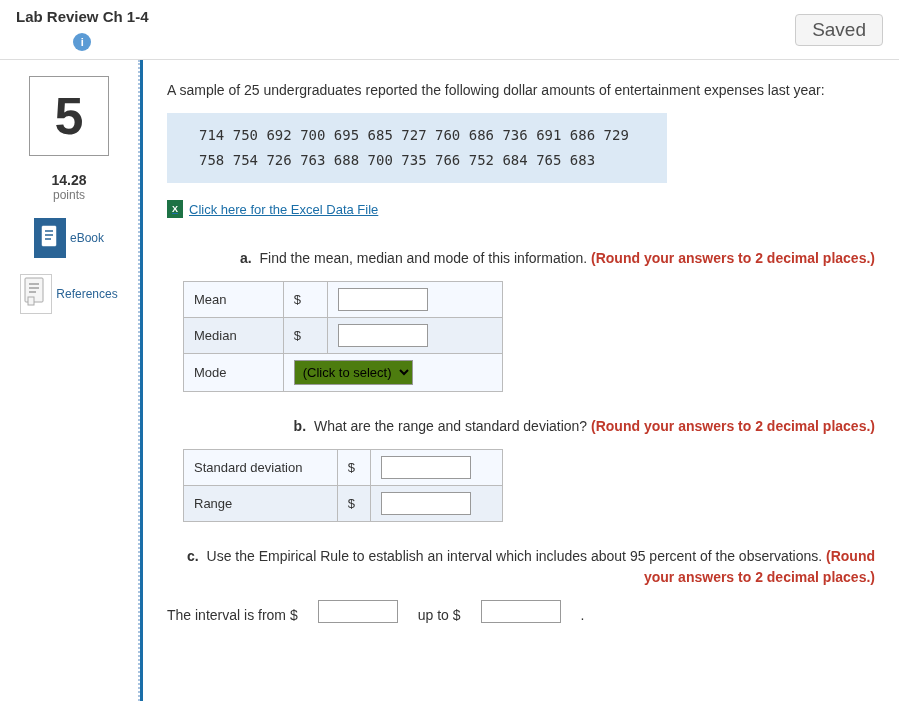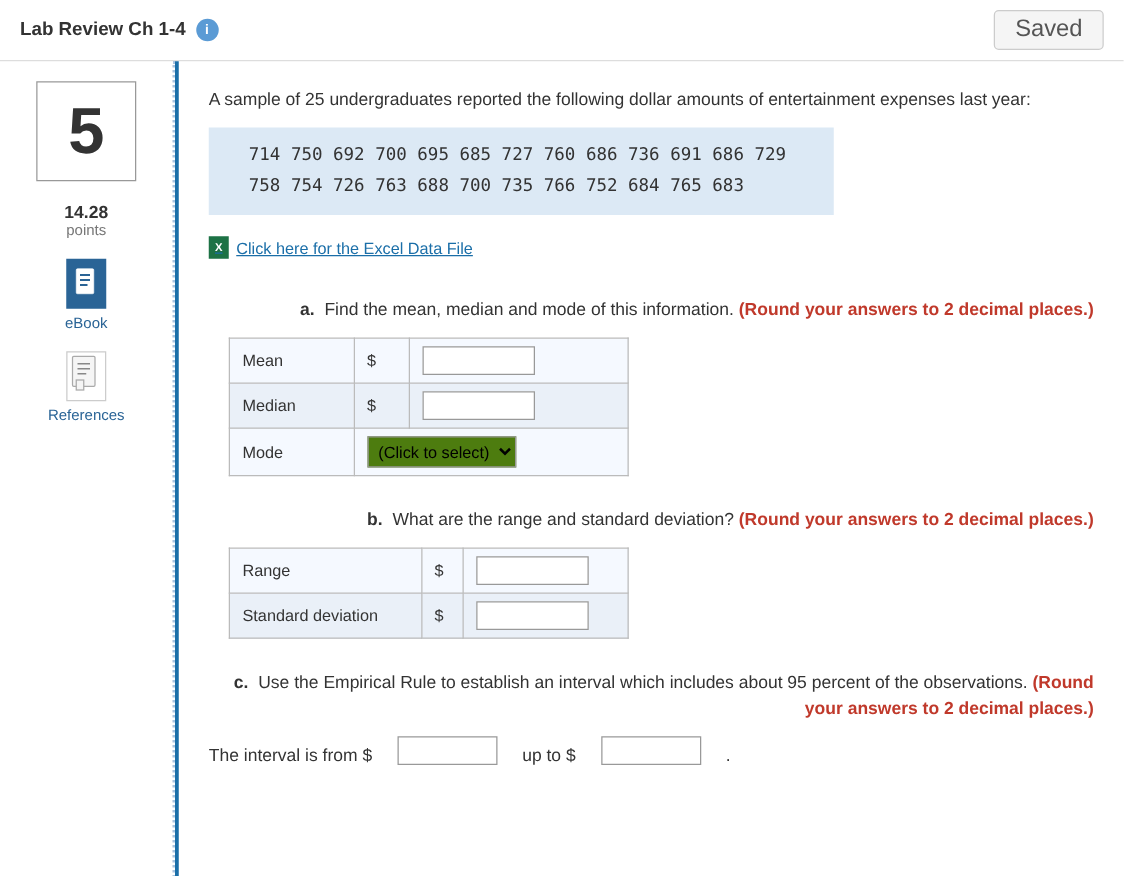--- a/index.html
+++ b/index.html
@@ -2,21 +2,21 @@
 <html><head>
   <meta charset="utf-8">
   <style>
     * { box-sizing: border-box; margin: 0; padding: 0; }
     body { font-family: Arial, sans-serif; font-size: 14px; background: #fff; color: #333; }
 
     .top-bar {
       display: flex; align-items: center; justify-content: space-between;
       padding: 8px 16px; border-bottom: 1px solid #ddd; background: #fff;
     }
-    .top-bar-left { display: flex; align-items: flex-start; gap: 8px; font-size: 15px; font-weight: bold; color: #333; }
+    .top-bar-left { display: flex; align-items: center; gap: 8px; font-size: 15px; font-weight: bold; color: #333; flex-direction: column; }
     .info-icon {
       display: inline-flex; align-items: center; justify-content: center;
       width: 18px; height: 18px; border-radius: 50%; background: #5b9bd5;
       color: #fff; font-size: 11px; font-weight: bold; cursor: pointer;
     }
     .saved-btn {
       padding: 4px 16px; border: 1px solid #ccc; border-radius: 4px;
       background: #f5f5f5; font-size: 19px; color: #555; cursor: default;
     }
 
@@ -33,21 +33,21 @@
       border: 1px solid #999; width: 80px; height: 80px;
       display: flex; align-items: center; justify-content: center;
       font-size: 52px; font-weight: bold; color: #333;
     }
 
     .points-section { text-align: center; }
     .points-value { color: #333; font-size: 14px; font-weight: bold; }
     .points-label { color: #777; font-size: 12px; }
 
     .sidebar-tool {
-      display: flex; flex-direction: column; align-items: center; gap: 4px;
+      display: flex; align-items: center; gap: 4px;
       cursor: pointer; color: #2a6496; font-size: 12px; text-align: center;
     }
     .sidebar-tool-icon {
       width: 32px; height: 40px; background: #2a6496;
       display: flex; align-items: center; justify-content: center;
     }
     .sidebar-tool-icon.book { background: #2a6496; }
     .sidebar-tool-icon.ref { background: #fff; border: 1px solid #ccc; }
 
     .content-area {
@@ -209,26 +209,26 @@
     
     <div class="part-section">
       <p class="part-question">
         <span class="part-label">b.</span>
         <span>What are the range and standard deviation?</span>
         <span> </span><span class="round-note">(Round your answers to 2 decimal places.)</span>
       </p>
       <table class="answer-table">
         <tbody>
           <tr>
+            <td>Standard deviation</td>
+            <td class="dollar-cell">$</td>
+            <td><input class="input-field" type="text" value="" style=""></td>
+          </tr>
+          <tr>
             <td>Range</td>
-            <td class="dollar-cell">$</td>
-            <td><input class="input-field" type="text" value="" style=""></td>
-          </tr>
-          <tr>
-            <td>Standard deviation</td>
             <td class="dollar-cell">$</td>
             <td><input class="input-field" type="text" value="" style=""></td>
           </tr>
         </tbody>
       </table>
     </div>
 
     
     <div class="part-section">
       <p class="part-question">

